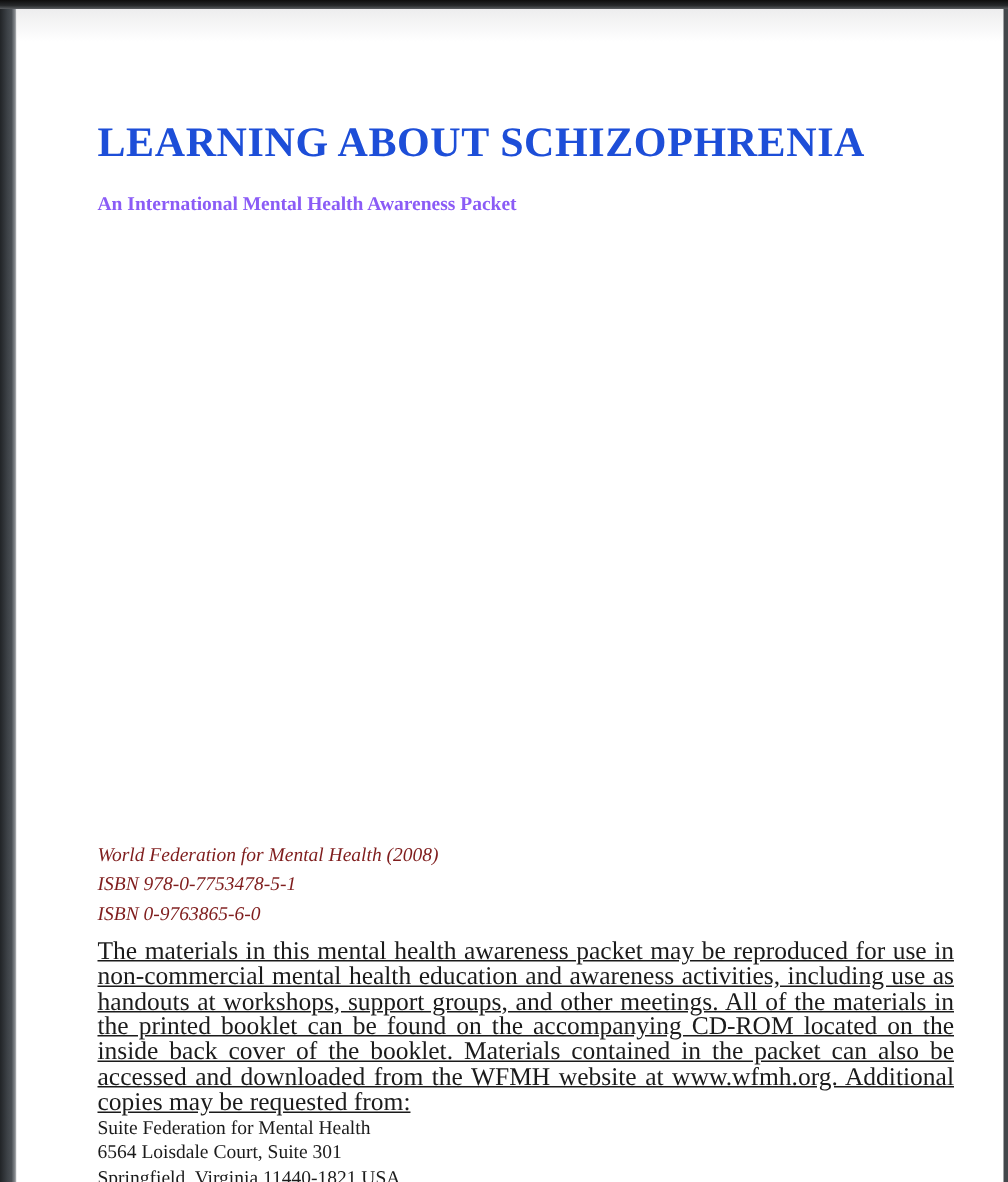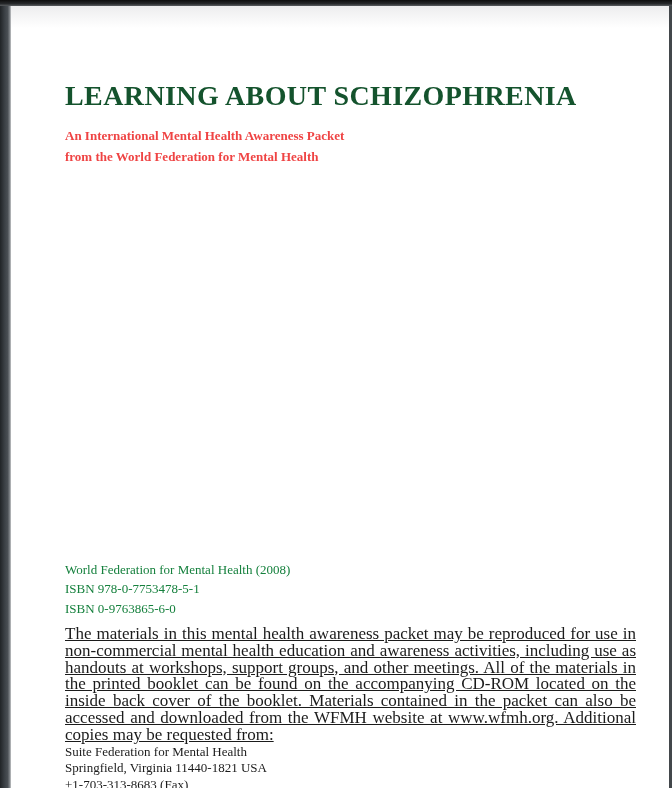--- a/index.html
+++ b/index.html
@@ -51,39 +51,40 @@
     z-index: 2;
   }
   .doc-title {
     position: absolute;
     left: 65px;
     top: 80px;
     margin: 0;
     font-size: 28px;
     font-weight: bold;
     letter-spacing: 0.4px;
-    color: #14532d;
+    color: #1d4ed8;
     white-space: nowrap;
   }
   .subtitle {
     position: absolute;
     left: 65px;
     top: 126px;
     font-size: 13px;
     font-weight: bold;
     line-height: 20.5px;
-    color: #ef4444;
+    color: #8b5cf6;
   }
   .pubinfo {
     position: absolute;
     left: 65px;
     top: 560px;
     font-size: 13px;
+    font-style: italic;
     line-height: 19.3px;
-    color: #15803d;
+    color: #7f1d1d;
   }
   .bodyblock {
     position: absolute;
     left: 65px;
     top: 626px;
     width: 571px;
     color: #1b1b1b;
   }
   .bodyblock p {
     margin: 0;
@@ -105,32 +106,32 @@
   <div class="edge-left"></div>
   <div class="edge-right"></div>
   <div class="page-sheen"></div>
 
   <div class="content">
 
     <h1 class="doc-title">LEARNING ABOUT SCHIZOPHRENIA</h1>
 
     <div class="subtitle">
       <div>An International Mental Health Awareness Packet</div>
-      <div>from the World Federation for Mental Health</div>
     </div>
 
     <div class="pubinfo">
       <div>World Federation for Mental Health (2008)</div>
       <div>ISBN 978-0-7753478-5-1</div>
       <div>ISBN 0-9763865-6-0</div>
     </div>
 
     <div class="bodyblock">
       <p>The materials in this mental health awareness packet may be reproduced for use in non-commercial mental health education and awareness activities, including use as handouts at workshops, support groups, and other meetings. All of the materials in the printed booklet can be found on the accompanying CD-ROM located on the inside back cover of the booklet. Materials contained in the packet can also be accessed and downloaded from the WFMH website at www.wfmh.org. Additional copies may be requested from:</p>
       <div class="contact">
         <div>Suite Federation for Mental Health</div>
+        <div>6564 Loisdale Court, Suite 301</div>
         <div>Springfield, Virginia 11440-1821 USA</div>
         <div>+1-703-313-8683 (Fax)</div>
       </div>
     </div>
 
   </div>
 </div>
 
 </body></html>

